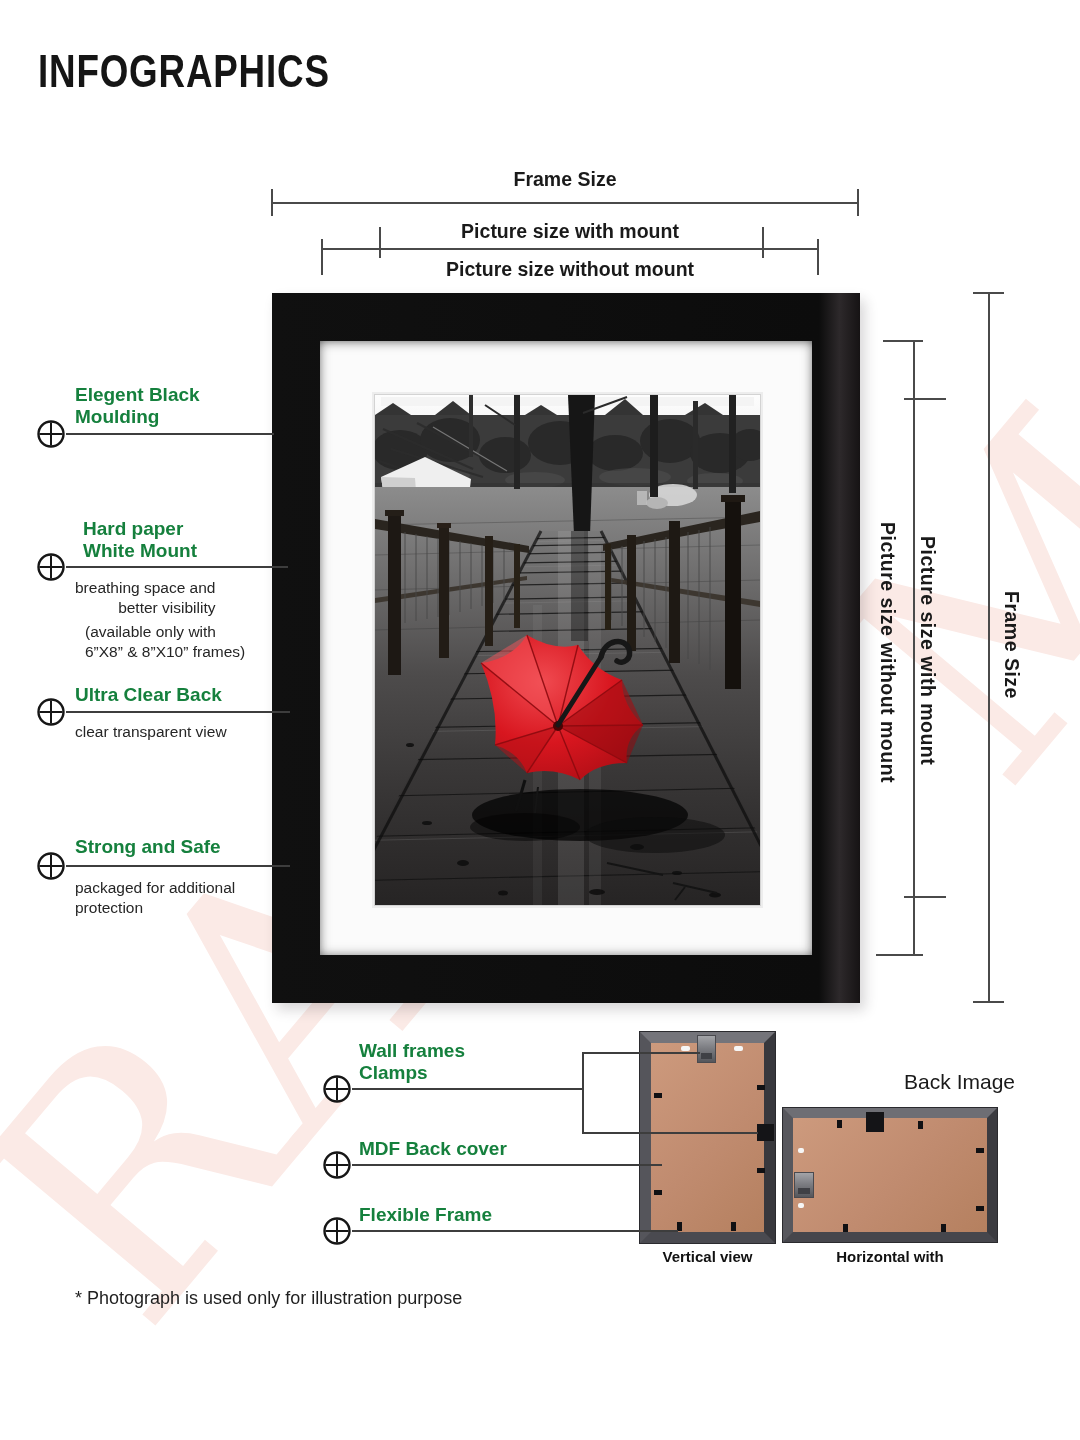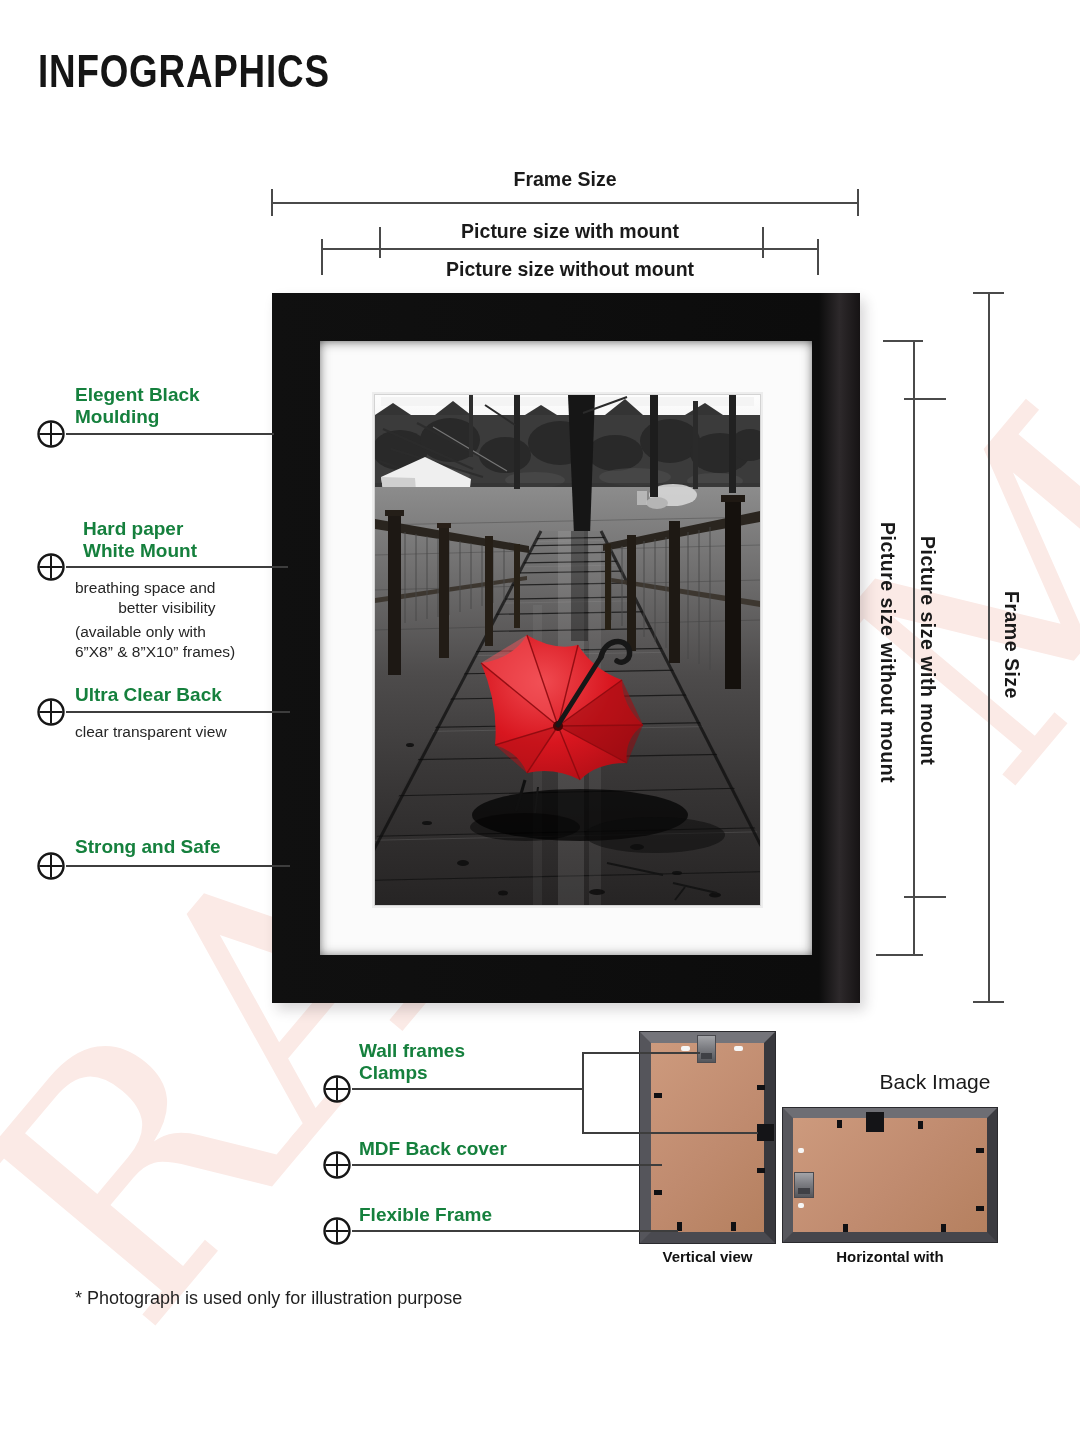--- a/index.html
+++ b/index.html
@@ -40,21 +40,21 @@
            border-color:#6e6e74 #3b3b40 #46464c #585ark;} 
   .bf-horz{border-color:#6e6e74 #3b3b40 #46464c #57575d;outline:1px solid #2a2a2e;
            background:linear-gradient(135deg,#cd9a7d 0%,#c08b6f 55%,#b5805f 100%);}
   .pin{position:absolute;background:#101013;}
   .hole{position:absolute;background:#f6f6f6;border-radius:2px;}
   .metal{position:absolute;background:linear-gradient(180deg,#a3a4a8 0%,#7d7e83 45%,#55565b 100%);
          border:1px solid #4a4a4f;}
   .metal .slot{position:absolute;left:3px;right:3px;bottom:3px;height:6px;background:#3f4045;}
   .blackclamp{position:absolute;background:#141417;}
   .bf-label{font-size:15px;font-weight:700;text-align:center;color:#111;z-index:3;}
-  .back-heading{font-size:21px;font-weight:500;color:#1a1a1a;text-align:center;z-index:3;}
+  .back-heading{font-size:21px;font-weight:500;color:#1a1a1a;text-align:right;z-index:3;}
   .foot{font-size:18px;color:#1f1f1f;z-index:3;}
 </style>
 </head>
 <body>
 
 <div class="canvas">
 
   <div class="wm" style="left:-70px;top:1160px;font-size:330px;transform:rotate(-50deg);transform-origin:left top;">RA</div>
   <div class="wm" style="left:790px;top:620px;font-size:330px;transform:rotate(-50deg);transform-origin:left top;">M</div>
 
@@ -326,39 +326,41 @@
   <svg class="abs plus" style="left:36px;top:552px;" viewBox="0 0 30 30">
       <circle cx="15" cy="15" r="12.5" fill="#fff" stroke="#161616" stroke-width="2.4"></circle>
       <line x1="15" y1="3.5" x2="15" y2="26.5" stroke="#161616" stroke-width="2"></line>
       <line x1="3.5" y1="15" x2="26.5" y2="15" stroke="#161616" stroke-width="2"></line>
     </svg>
   <div class="abs cline" style="left:66px;top:566px;width:222px;"></div>
   <div class="abs ctitle" style="left:75px;top:518px;margin-left:8px;">Hard paper
 White Mount</div>
   <div class="abs cdetail" style="left:75px;top:578px;text-align:right;">breathing space and
 better visibility</div>
-  <div class="abs cdetail" style="left:75px;top:622px;">(available only with
+  <div class="abs cdetail" style="left:85px;top:622px;">(available only with
 6”X8” &amp; 8”X10” frames)</div>
 
   <svg class="abs plus" style="left:36px;top:697px;" viewBox="0 0 30 30">
       <circle cx="15" cy="15" r="12.5" fill="#fff" stroke="#161616" stroke-width="2.4"></circle>
       <line x1="15" y1="3.5" x2="15" y2="26.5" stroke="#161616" stroke-width="2"></line>
       <line x1="3.5" y1="15" x2="26.5" y2="15" stroke="#161616" stroke-width="2"></line>
     </svg>
   <div class="abs cline" style="left:66px;top:711px;width:224px;"></div>
   <div class="abs ctitle" style="left:75px;top:684px;">Ultra Clear Back</div>
   <div class="abs cdetail" style="left:75px;top:722px;">clear transparent view</div>
 
   <svg class="abs plus" style="left:36px;top:851px;" viewBox="0 0 30 30">
       <circle cx="15" cy="15" r="12.5" fill="#fff" stroke="#161616" stroke-width="2.4"></circle>
       <line x1="15" y1="3.5" x2="15" y2="26.5" stroke="#161616" stroke-width="2"></line>
       <line x1="3.5" y1="15" x2="26.5" y2="15" stroke="#161616" stroke-width="2"></line>
     </svg>
   <div class="abs cline" style="left:66px;top:865px;width:224px;"></div>
   <div class="abs ctitle" style="left:75px;top:836px;">Strong and Safe</div>
+  <div class="abs cdetail" style="left:75px;top:878px;">packaged for additional
+protection</div>
 
   <div class="abs dline" style="left:913px;top:341px;width:1.5px;height:614px;"></div>
   <div class="abs dline" style="left:883px;top:340px;width:40px;height:1.5px;"></div>
   <div class="abs dline" style="left:904px;top:398px;width:42px;height:1.5px;"></div>
   <div class="abs dline" style="left:904px;top:896px;width:42px;height:1.5px;"></div>
   <div class="abs dline" style="left:876px;top:954px;width:47px;height:1.5px;"></div>
   <div class="abs vlabel" style="left:876px;top:498px;height:310px;">Picture size without mount</div>
   <div class="abs vlabel" style="left:916px;top:498px;height:306px;">Picture size with mount</div>
 
   <div class="abs dline" style="left:988px;top:293px;width:1.5px;height:710px;"></div>

